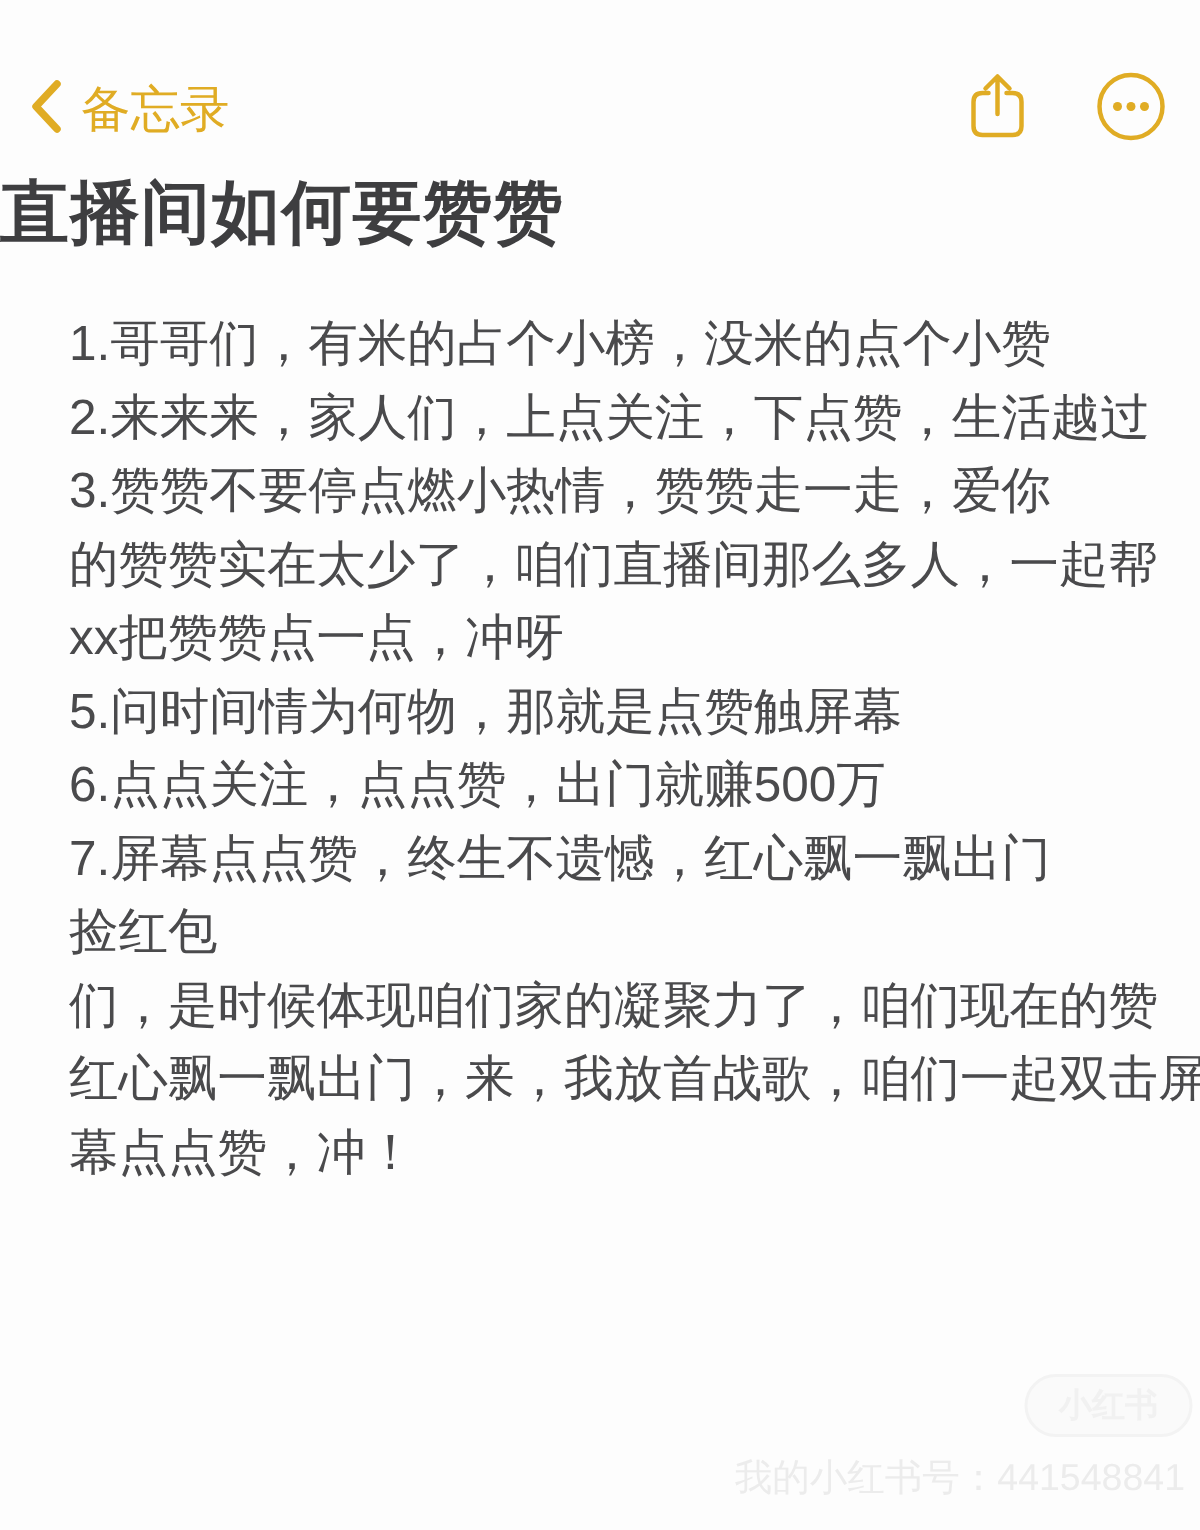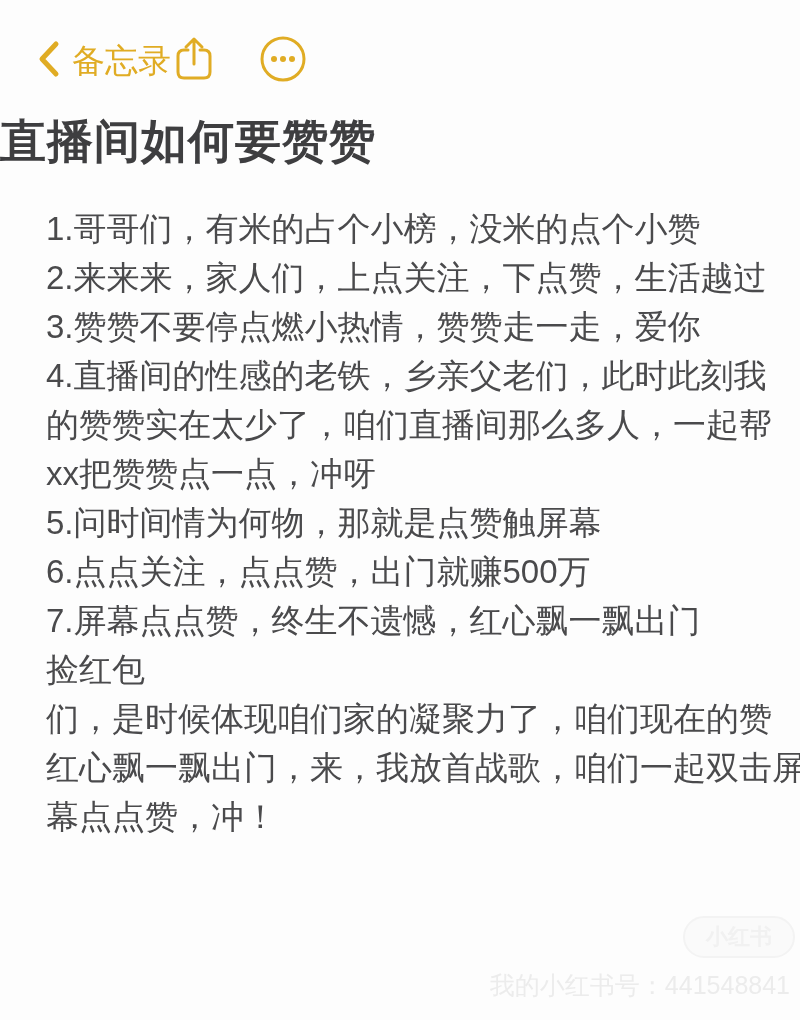--- a/index.html
+++ b/index.html
@@ -6,23 +6,23 @@
   .screen {
     position:relative;
     width:800px; height:1020px;
     background:#fdfdfd;
     font-family:"Liberation Sans","DejaVu Sans",sans-serif;
     overflow:hidden;
   }
 
   
   .navbar {
-    position:absolute; top:28px; left:0; right:0; height:62px;
-    display:flex; align-items:center; 
-    padding:0 22px 0 36px; box-sizing:border-box;
+    position:absolute; top:40px; left:0; right:0; height:62px;
+    display:flex; align-items:center; justify-content:space-between;
+    padding:0 22px 0 18px; box-sizing:border-box;
   }
   .nav-left { display:flex; align-items:center; gap:12px; cursor:pointer; }
   .back-label { color:#e0ac24; font-size:33px; line-height:1; padding-top:2px; }
   .nav-right { display:flex; align-items:center; gap:42px; }
   .nav-icon { display:block; }
 
   
   .note-title {
     margin:24px 0 0 0;
     font-size:46px; line-height:54px;
@@ -84,21 +84,20 @@
     </div>
   </div>
 
   <div style="position:absolute; top:90px; left:0; right:0;">
     <h1 class="note-title">直播间如何要赞赞</h1>
 
     <div class="note-body">
       <div class="note-line">1.哥哥们，有米的占个小榜，没米的点个小赞</div>
       <div class="note-line">2.来来来，家人们，上点关注，下点赞，生活越过</div>
       <div class="note-line">3.赞赞不要停点燃小热情，赞赞走一走，爱你</div>
-      <div class="note-line">4.直播间的性感的老铁，乡亲父老们，此时此刻我</div>
       <div class="note-line">的赞赞实在太少了，咱们直播间那么多人，一起帮</div>
       <div class="note-line">xx把赞赞点一点，冲呀</div>
       <div class="note-line">5.问时间情为何物，那就是点赞触屏幕</div>
       <div class="note-line">6.点点关注，点点赞，出门就赚500万</div>
       <div class="note-line">7.屏幕点点赞，终生不遗憾，红心飘一飘出门</div>
       <div class="note-line">捡红包</div>
       <div class="note-line">们，是时候体现咱们家的凝聚力了，咱们现在的赞</div>
       <div class="note-line">红心飘一飘出门，来，我放首战歌，咱们一起双击屏</div>
       <div class="note-line">幕点点赞，冲！</div>
     </div>

